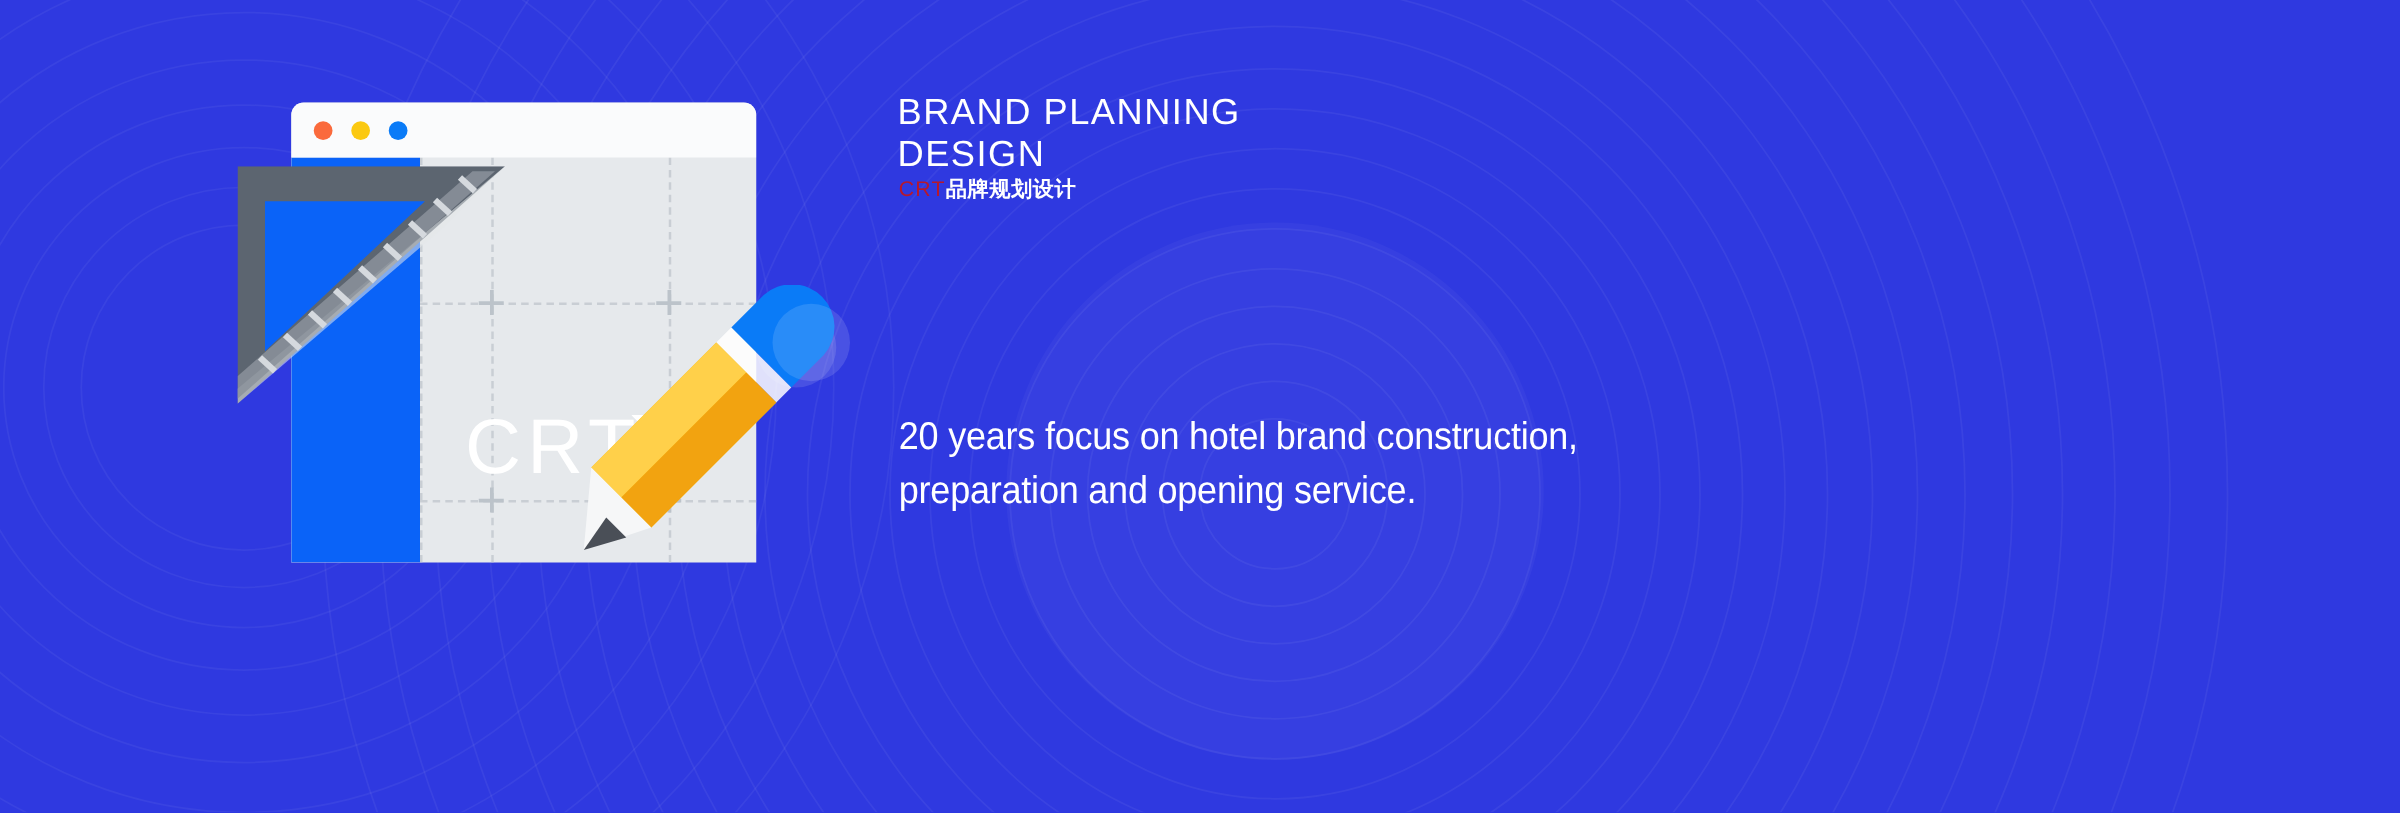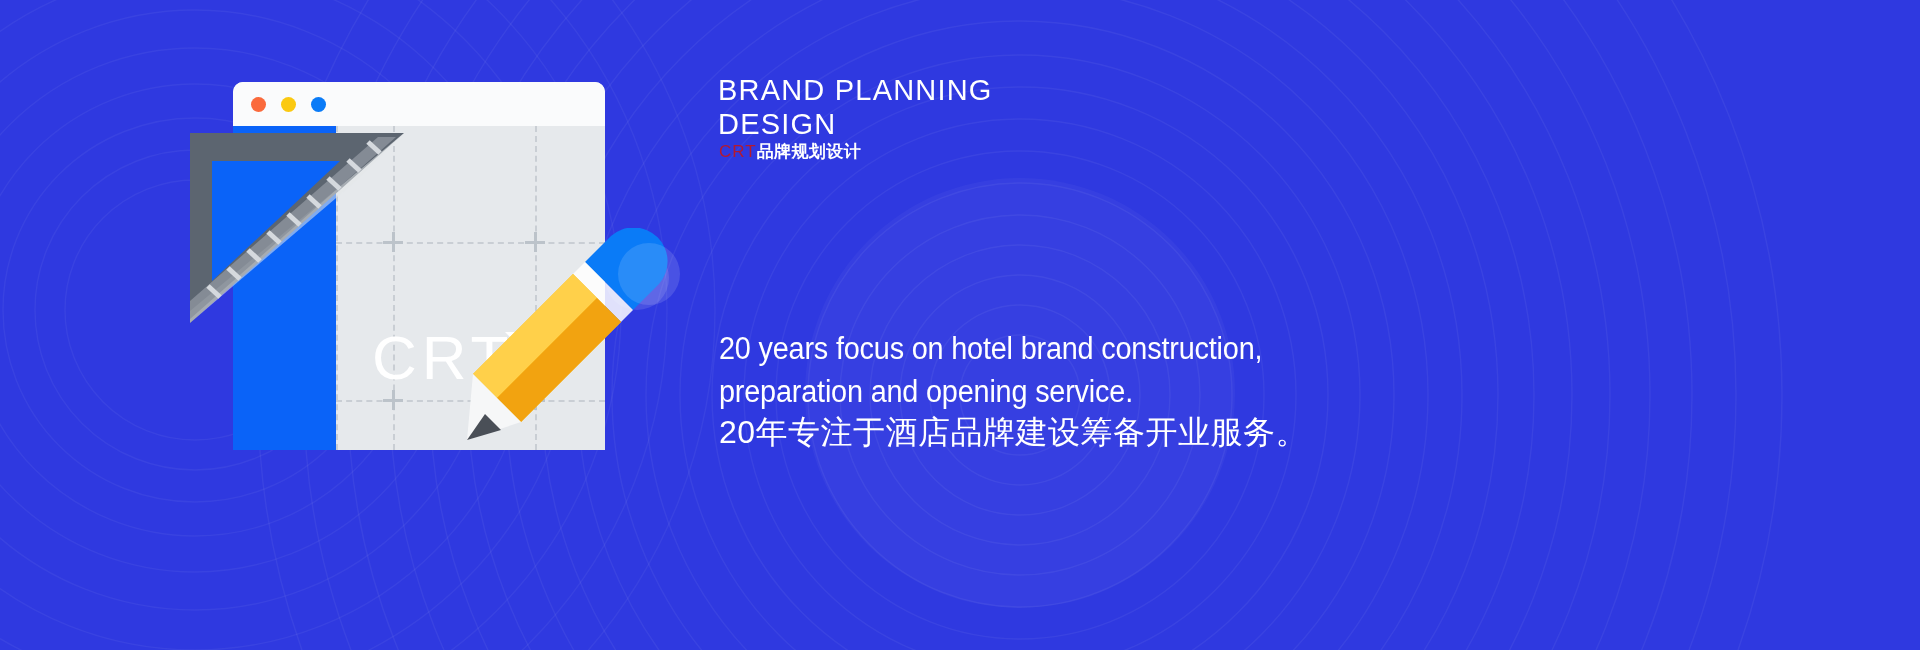--- a/index.html
+++ b/index.html
@@ -253,16 +253,15 @@
     <div id="heading">BRAND PLANNING
 DESIGN</div>
 
     <div id="subheading">
       <span class="crt">CRT</span><span class="cn">品牌规划设计</span>
     </div>
 
     <div id="tagline-en">20 years focus on hotel brand construction,
 preparation and opening service.</div>
 
-    <div id="tagline-cn">20年专注于酒店品牌建设筹备开业服务。</div>
   </div>
 
 </div>
 
 </body></html>

